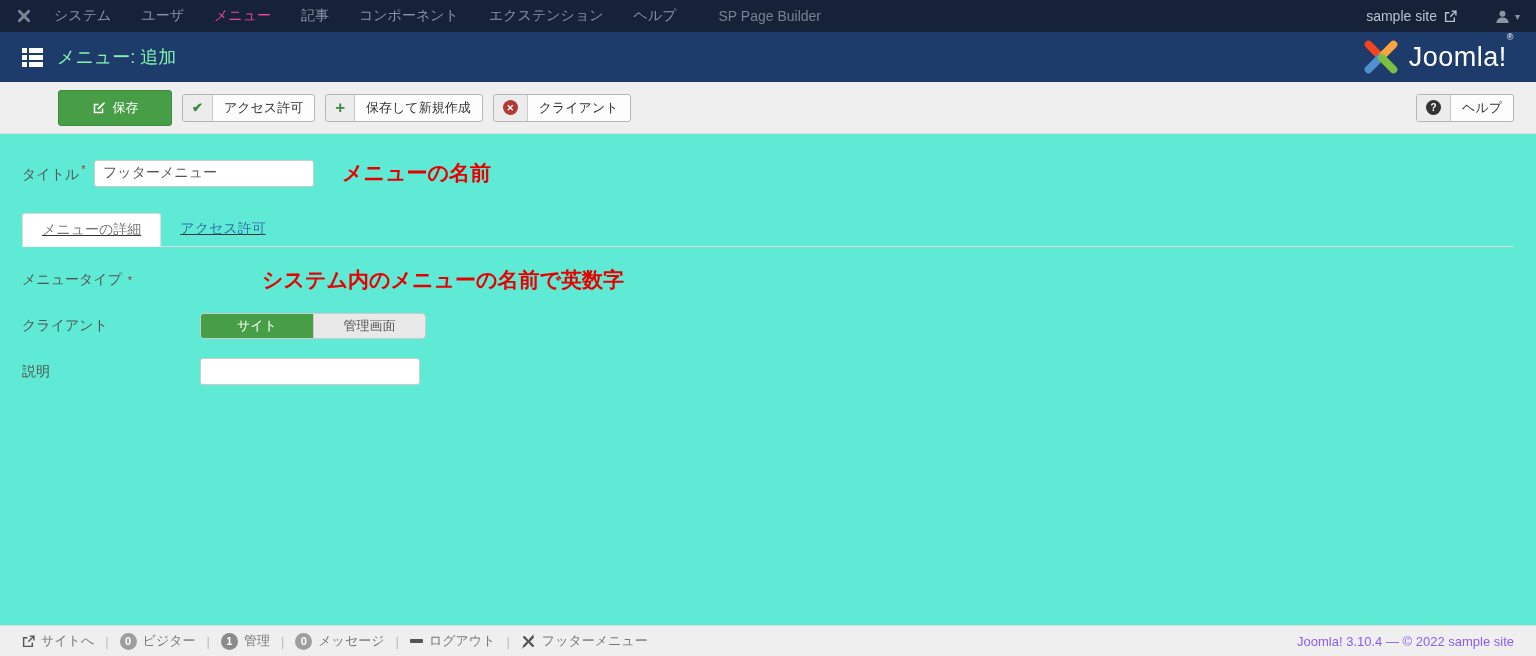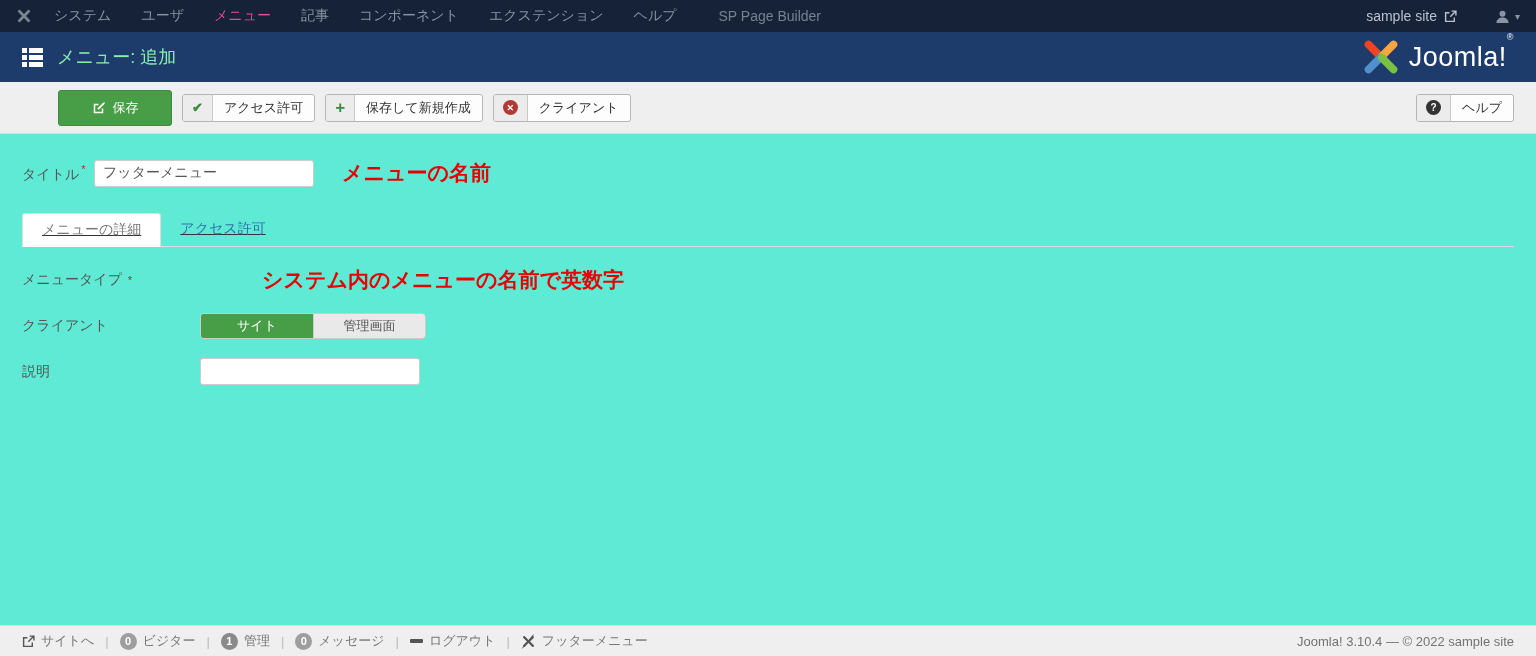--- a/index.html
+++ b/index.html
@@ -107,21 +107,21 @@
     display:flex; align-items:center; padding:0 22px; font-size:13px; color:#777;
   }
   .f-item { display:flex; align-items:center; gap:6px; cursor:pointer; color:#777; }
   .f-sep { color:#bbb; margin:0 11px; }
   .badge {
     width:17px; height:17px; border-radius:50%; background:#9e9e9e; color:#fff;
     font-size:11px; font-weight:bold; display:flex; align-items:center; justify-content:center;
   }
   .badge.dark { background:#8a8a8a; }
   .logout-bar { width:13px; height:4px; background:#555; border-radius:1px; }
-  .footer-right { margin-left:auto; color:#737373; }
+  .footer-right { margin-left:auto; color:#8b5cf6; }
 </style>
 </head>
 <body>
 
 <div class="topbar">
   <span class="topbar-brand">
     <svg width="16" height="16" viewBox="0 0 24 24">
       <g stroke="#7a8590" stroke-width="4.2" stroke-linecap="round">
         <line x1="5" y1="5" x2="12" y2="12"></line>
           <line x1="19" y1="5" x2="12" y2="12"></line>

